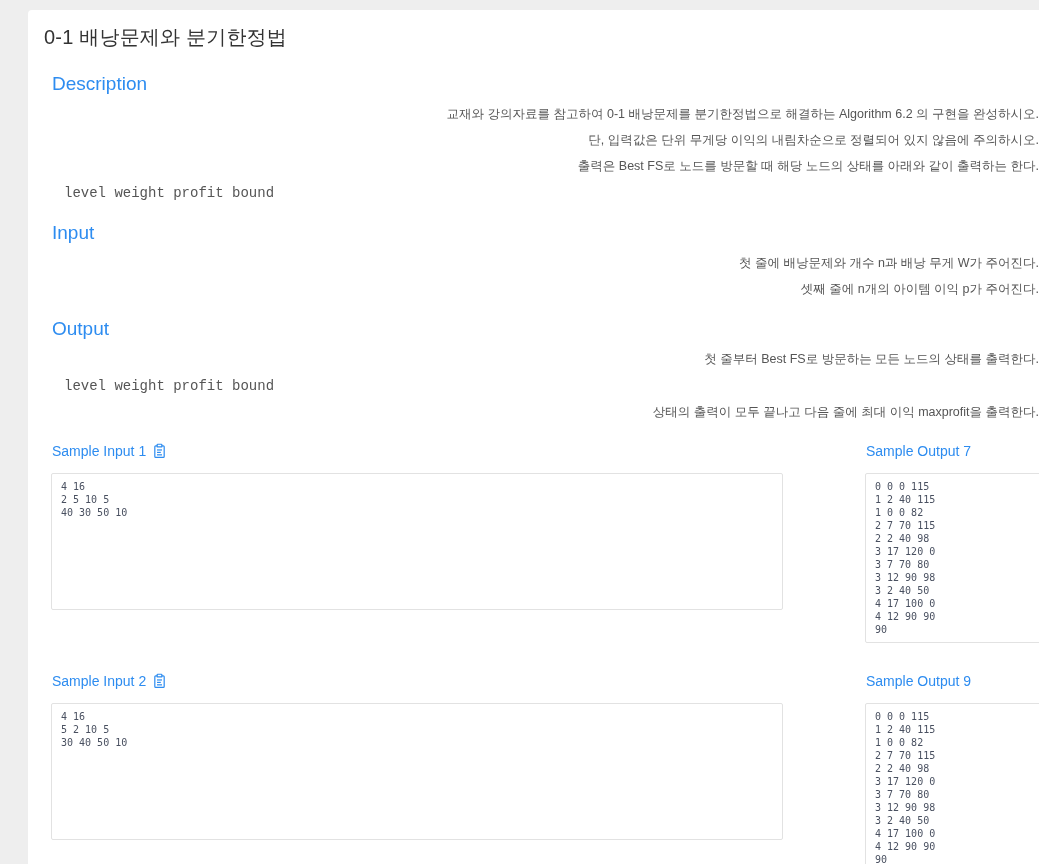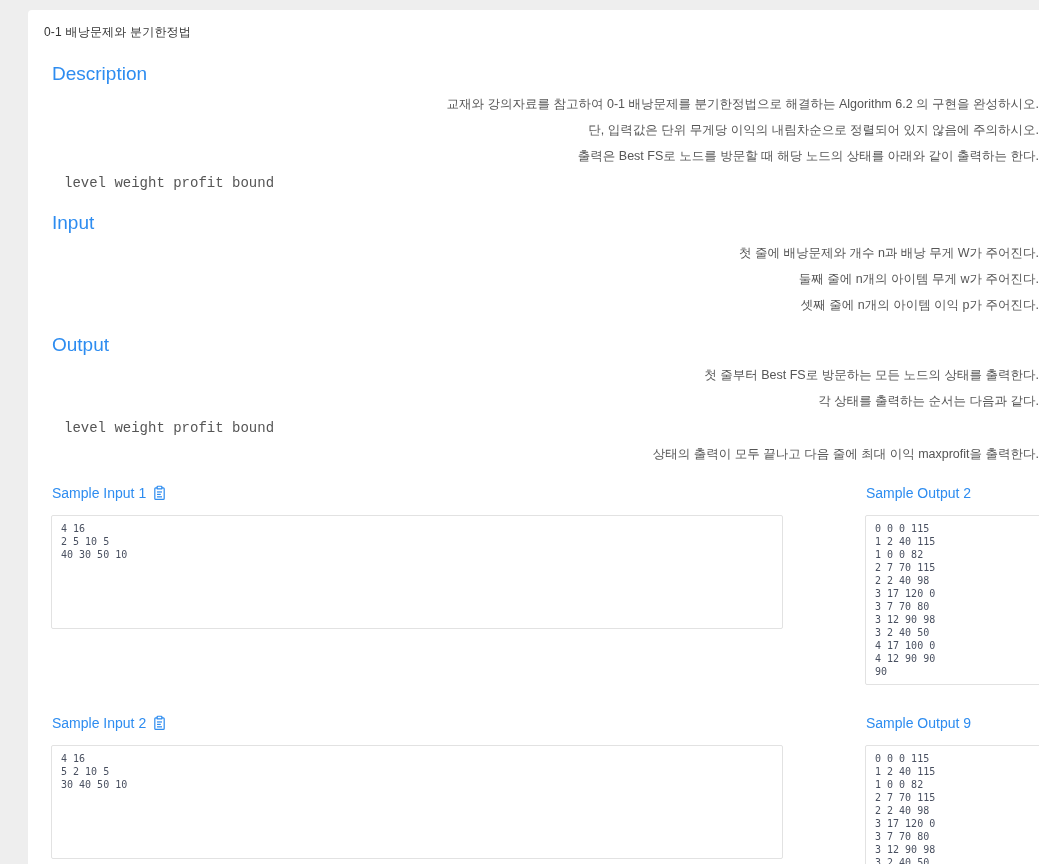--- a/index.html
+++ b/index.html
@@ -14,21 +14,21 @@
     position: absolute;
     left: 28px; top: 10px;
     width: calc(1039px - 28px);
     min-height: 854px;
     background: #ffffff;
     border-radius: 4px 0 0 0;
     padding: 14px 0 20px 16px;
     box-sizing: border-box;
   }
   .page-title {
-    font-size: 12px;
+    font-size: 20px;
     font-weight: 400;
     color: #333333;
     margin: 0;
     letter-spacing: 0.2px;
   }
   .sections { margin-left: 8px; }
   .sec-heading {
     font-size: 19px;
     font-weight: 400;
     color: #2d8cf0;
@@ -74,21 +74,21 @@
     background: #ffffff;
     font-family: "DejaVu Sans Mono", "Liberation Mono", monospace;
     font-size: 10px;
     line-height: 13px;
     color: #495060;
     padding: 6px 9px;
     white-space: pre;
     overflow: hidden;
     box-sizing: border-box;
   }
-  .input-box { height: 114px; }
+  .input-box { height: 137px; }
   .output-box { min-height: 163px; }
 </style>
 </head>
 <body>
 
 <div class="card">
 
   <h1 class="page-title">0-1 배낭문제와 분기한정법</h1>
 
   <div class="sections">
@@ -97,28 +97,26 @@
       <h2 class="sec-heading">Description</h2>
       <p class="body-p">교재와 강의자료를 참고하여 0-1 배낭문제를 분기한정법으로 해결하는 Algorithm 6.2 의 구현을 완성하시오.</p>
       <p class="body-p">단, 입력값은 단위 무게당 이익의 내림차순으로 정렬되어 있지 않음에 주의하시오.</p>
       <p class="body-p">출력은 Best FS로 노드를 방문할 때 해당 노드의 상태를 아래와 같이 출력하는 한다.</p>
       <p class="code-line">level weight profit bound</p>
     </section>
 
     <section>
       <h2 class="sec-heading">Input</h2>
       <p class="body-p">첫 줄에 배낭문제와 개수 n과 배낭 무게 W가 주어진다.</p>
-      <p class="body-p">둘째 줄에 n개의 아이템 무게 w가 주어진다.</p>
       <p class="body-p">셋째 줄에 n개의 아이템 이익 p가 주어진다.</p>
     </section>
 
     <section>
       <h2 class="sec-heading">Output</h2>
       <p class="body-p">첫 줄부터 Best FS로 방문하는 모든 노드의 상태를 출력한다.</p>
-      <p class="body-p">각 상태를 출력하는 순서는 다음과 같다.</p>
       <p class="code-line">level weight profit bound</p>
       <p class="body-p">상태의 출력이 모두 끝나고 다음 줄에 최대 이익 maxprofit을 출력한다.</p>
     </section>
 
   </div>
 
   <div class="samples">
 
     <div class="sample-row">
       <div class="col-left">
@@ -133,21 +131,21 @@
               <line x1="5.3" y1="12.6" x2="10.7" y2="12.6"></line>
             </svg>
           </span>
         </h2>
         <pre class="sample-box input-box">4 16
 2 5 10 5
 40 30 50 10</pre>
       </div>
       <div class="col-right">
         <h2 class="sample-heading">
-          <span>Sample Output 2</span>
+          <span>Sample Output 7</span>
         </h2>
         <pre class="sample-box output-box">0 0 0 115
 1 2 40 115
 1 0 0 82
 2 7 70 115
 2 2 40 98
 3 17 120 0
 3 7 70 80
 3 12 90 98
 3 2 40 50

